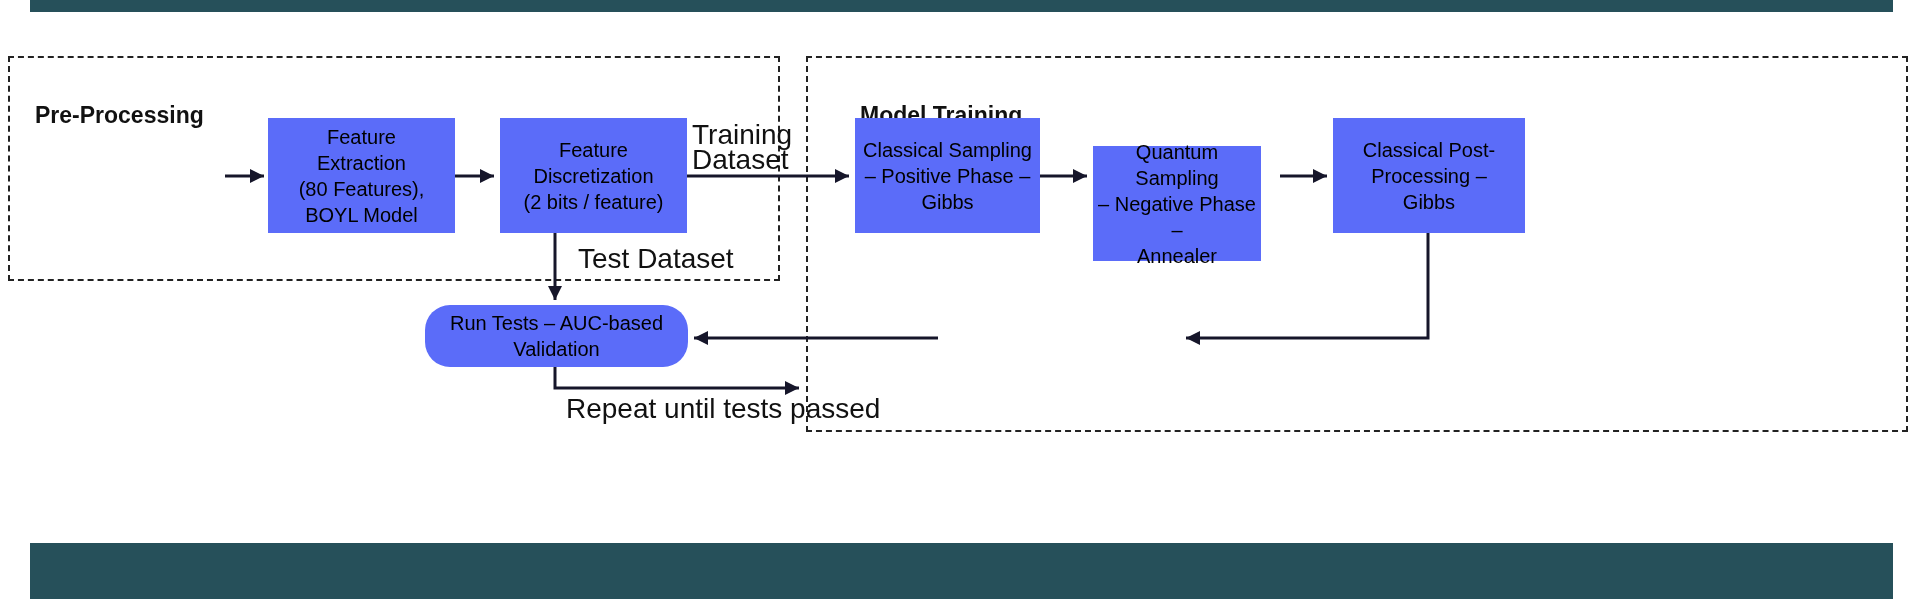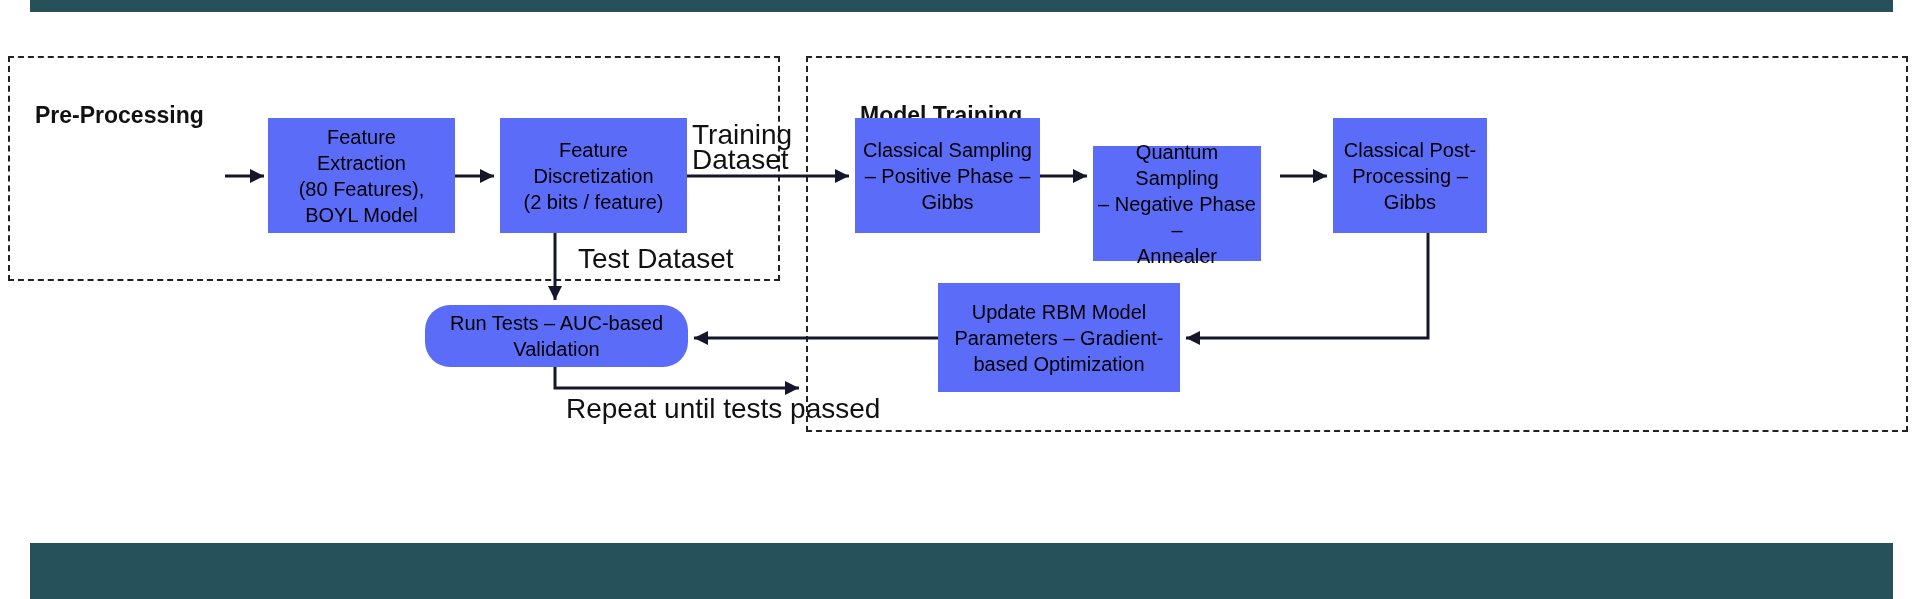--- a/index.html
+++ b/index.html
@@ -111,27 +111,24 @@
 (2 bits / feature)</div>
 
   <div class="node" style="left:855px; top:118px; width:185px; height:115px;">Classical Sampling
 – Positive Phase –
 Gibbs</div>
 
   <div class="node" style="left:1093px; top:118px; width:168px; height:115px;margin-top:28px;">Quantum Sampling
 – Negative Phase –
 Annealer</div>
 
-  <div class="node" style="left:1333px; top:118px; width:154px; height:115px;">Classical Post-
+  <div class="node" style="left:1333px; top:118px; width:192px; height:115px;">Classical Post-
 Processing –
 Gibbs</div>
 
-  <div class="node" style="left:938px; top:283px; width:242px; height:109px;">Update RBM Model
-Parameters – Gradient-
-based Optimization</div>
 
   <div class="node" style="left:425px; top:305px; width:263px; height:62px;border-radius:25px;">Run Tests – AUC-based
 Validation</div>
 
   <div class="edge-label" style="left:692px; top:122px; width:90px; text-align:left;">Training
 Dataset</div>
 
   <div class="edge-label" style="left:578px; top:246px;">Test Dataset</div>
 
   <div class="edge-label" style="left:566px; top:396px;">Repeat until tests passed</div>

